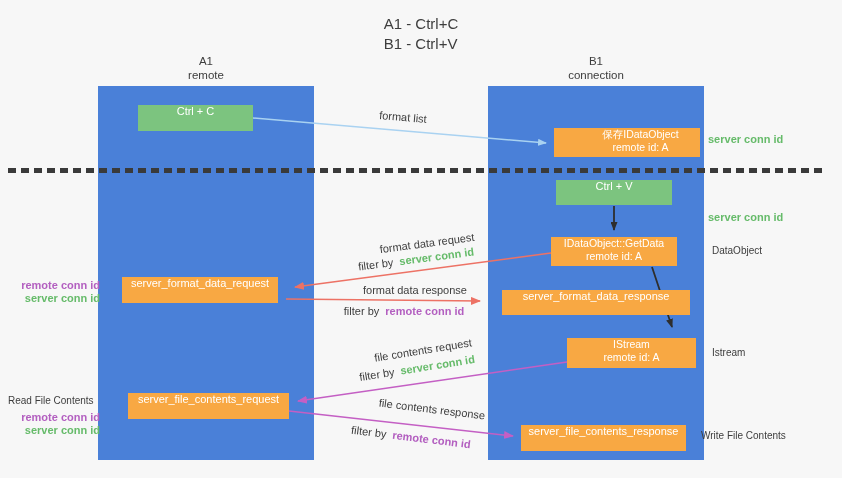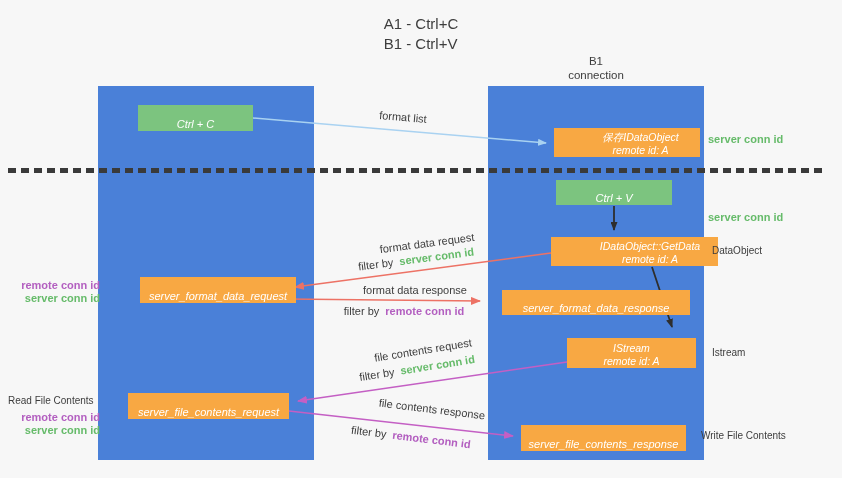--- a/index.html
+++ b/index.html
@@ -18,29 +18,29 @@
   
   .lane{position:absolute;top:86px;width:216px;height:374px;background:#4A80D8;}
   #lane-a-rect{left:98px;}
   #lane-b-rect{left:488px;}
 
   
   #divider{position:absolute;left:8px;top:168px;width:816px;height:5px;
     background:repeating-linear-gradient(90deg,#3A3A3A 0 8px,transparent 8px 13px);}
 
   
-  .node{position:absolute;display:flex;flex-direction:column;align-items:center;justify-content:flex-end;
-    color:#fff;text-align:center;font-size:11px;line-height:13px;white-space:nowrap;font-style:italic;}
+  .node{position:absolute;display:flex;flex-direction:column;align-items:center;justify-content:flex-start;
+    color:#fff;text-align:center;font-size:11px;line-height:13px;white-space:nowrap;}
   .green{background:#7CC47F;}
   .orange{background:#F8A843;}
   #node-ctrl-c{left:138px;top:105px;width:115px;height:26px;}
   #node-save{left:554px;top:128px;width:119px;height:29px;font-size:10.5px;padding-left:27px;}
   #node-ctrl-v{left:556px;top:180px;width:116px;height:25px;}
-  #node-getdata{left:551px;top:237px;width:136px;height:29px;font-size:10.5px;padding-left:31px;}
-  #node-format-req{left:140px;top:277px;width:156px;height:26px;}
+  #node-getdata{left:551px;top:237px;width:126px;height:29px;font-size:10.5px;}
+  #node-format-req{left:122px;top:277px;width:156px;height:26px;}
   #node-format-resp{left:502px;top:290px;width:188px;height:25px;}
   #node-istream{left:567px;top:338px;width:129px;height:30px;font-size:10.5px;}
   #node-file-req{left:128px;top:393px;width:161px;height:26px;}
   #node-file-resp{left:521px;top:425px;width:165px;height:26px;}
 
   
   #arrows{position:absolute;left:0;top:0;width:842px;height:485px;pointer-events:none;}
 
   
   .edge-label{position:absolute;white-space:nowrap;font-size:11px;color:#3D3D3D;
@@ -78,20 +78,24 @@
 
 <div id="stage">
 
   <div id="title">
     <div class="inner">
       <div>A1 - Ctrl+C</div>
       <div>B1 - Ctrl+V</div>
     </div>
   </div>
 
+  <div class="lane-header" id="lane-a-header">
+    <div>A1</div>
+    <div>remote</div>
+  </div>
   <div class="lane-header" id="lane-b-header">
     <div>B1</div>
     <div>connection</div>
   </div>
 
   <div class="lane" id="lane-a-rect"></div>
   <div class="lane" id="lane-b-rect"></div>
 
   <div id="divider"></div>
 

